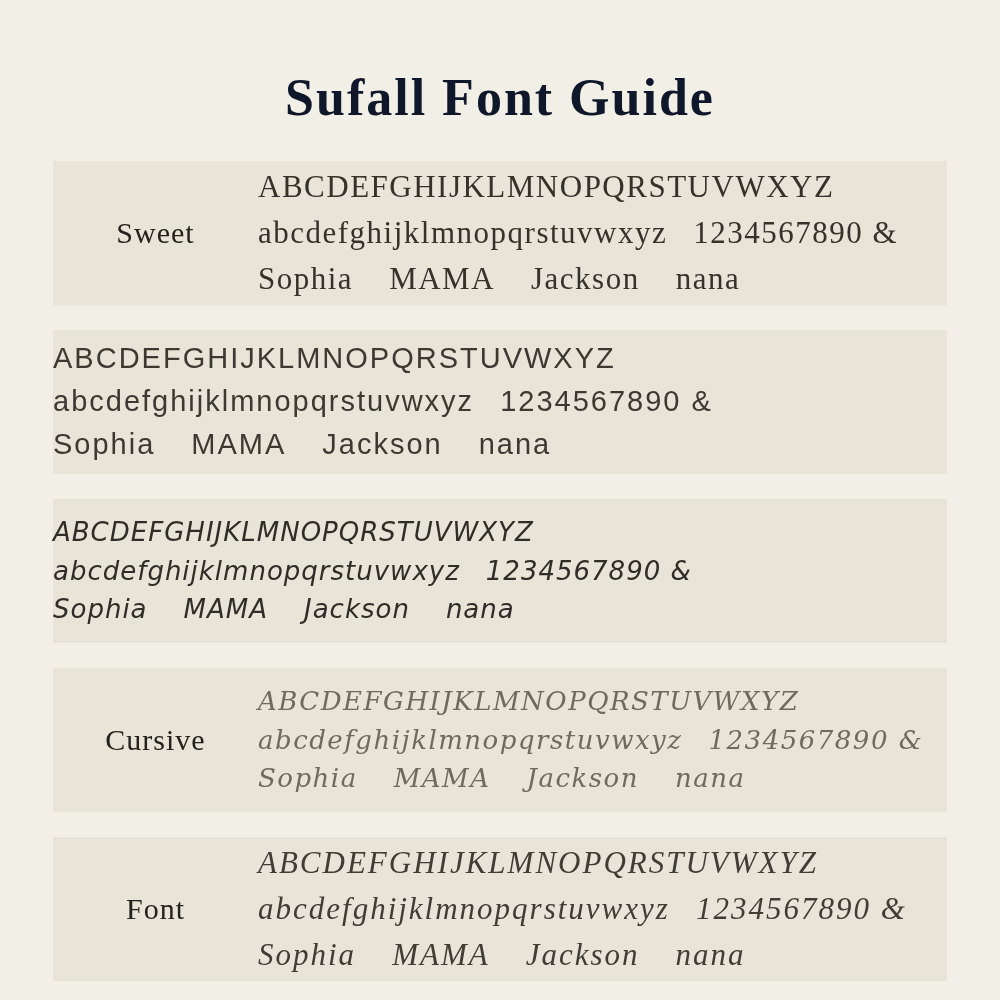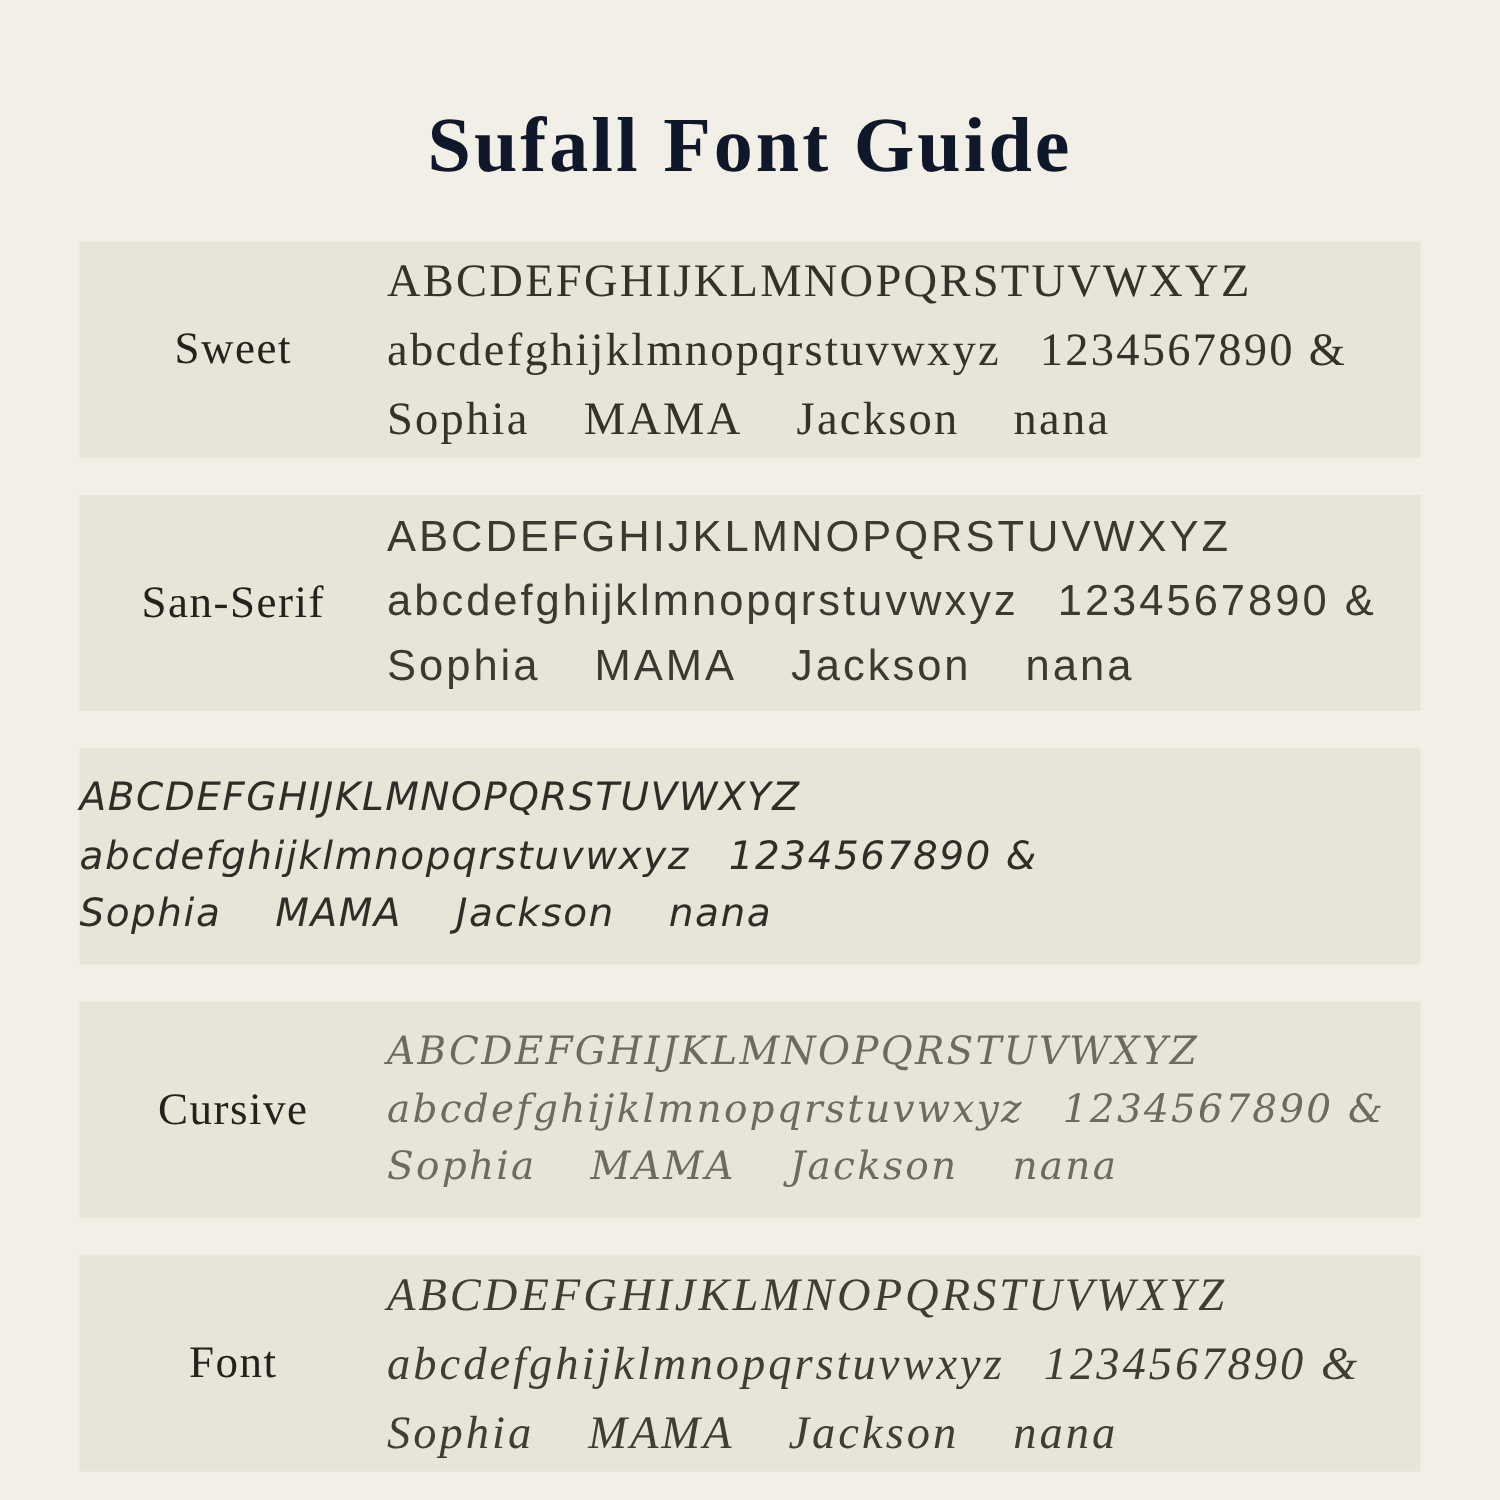--- a/index.html
+++ b/index.html
@@ -110,21 +110,20 @@
       <div class="specimen">
         <div class="line">ABCDEFGHIJKLMNOPQRSTUVWXYZ</div>
         <div class="line"><span>abcdefghijklmnopqrstuvwxyz</span><span class="nums">1234567890 &amp;</span></div>
         <div class="line samples">
           <span>Sophia</span><span>MAMA</span><span>Jackson</span><span>nana</span>
         </div>
       </div>
     </section>
 
     <section class="band row-sans">
-      <div class="label">San-Serif</div>
       <div class="specimen">
         <div class="line">ABCDEFGHIJKLMNOPQRSTUVWXYZ</div>
         <div class="line"><span>abcdefghijklmnopqrstuvwxyz</span><span class="nums">1234567890 &amp;</span></div>
         <div class="line samples">
           <span>Sophia</span><span>MAMA</span><span>Jackson</span><span>nana</span>
         </div>
       </div>
     </section>
 
     <section class="band row-hand">

